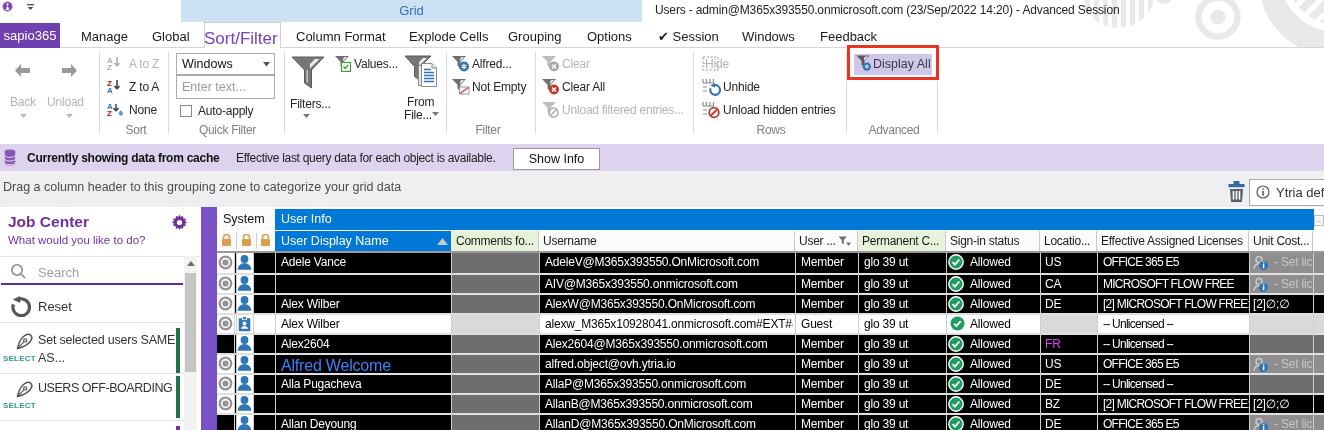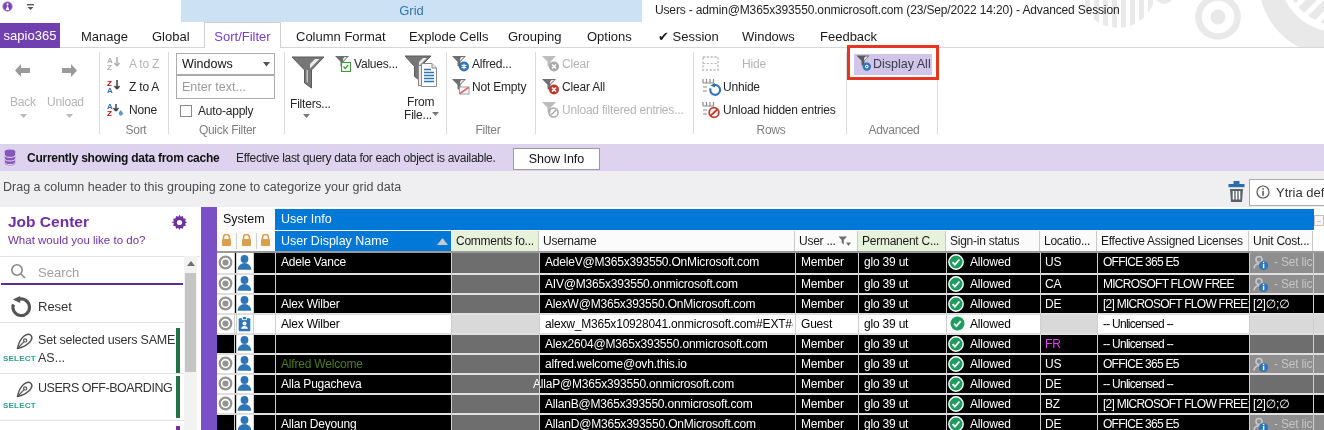--- a/index.html
+++ b/index.html
@@ -49,21 +49,21 @@
 <div class="ab" style="left:181px;top:0;width:461px;height:22px;background:#cde1f5"></div>
 <div class="t" style="left:181px;top:3px;width:461px;text-align:center;font-size:13px;color:#2e74b5">Grid</div>
 <div class="t" style="left:655px;top:3px;font-size:12px;letter-spacing:-0.15px;color:#1f1f1f">Users - admin@M365x393550.onmicrosoft.com (23/Sep/2022 14:20) - Advanced Session</div>
 
 <div class="ab" style="left:0;top:47px;width:1324px;height:1px;background:#d6d6d6"></div>
 <div class="ab" style="left:0;top:23px;width:60px;height:25px;background:#7040b0"></div>
 <div class="t" style="left:0;top:28px;width:60px;text-align:center;font-size:13px;color:#fff">sapio365</div>
 <div class="ab" style="left:204px;top:22px;width:77px;height:26px;background:#fff;border:1px solid #d0d0d0;border-bottom:none;box-sizing:border-box"></div>
 <div class="t" style="left:81px;top:29px;font-size:13px;color:#1a1a1a">Manage</div>
 <div class="t" style="left:152px;top:29px;font-size:13px;color:#1a1a1a">Global</div>
-<div class="t" style="left:204px;top:29px;width:77px;text-align:center;font-size:13px;color:#7540c0">Sort/Filter</div>
+<div class="t" style="left:204px;top:29px;width:77px;font-size:17px;color:#7540c0">Sort/Filter</div>
 <div class="t" style="left:296px;top:29px;font-size:13px;color:#1a1a1a">Column Format</div>
 <div class="t" style="left:409px;top:29px;font-size:13px;color:#1a1a1a">Explode Cells</div>
 <div class="t" style="left:508px;top:29px;font-size:13px;color:#1a1a1a">Grouping</div>
 <div class="t" style="left:587px;top:29px;font-size:13px;color:#1a1a1a">Options</div>
 <div class="t" style="left:658px;top:29px;font-size:13px;color:#1a1a1a">✔ Session</div>
 <div class="t" style="left:742px;top:29px;font-size:13px;color:#1a1a1a">Windows</div>
 <div class="t" style="left:820px;top:29px;font-size:13px;color:#1a1a1a">Feedback</div>
 
 <div class="sep" style="left:99px;top:52px;height:82px"></div>
 <div class="sep" style="left:168px;top:52px;height:82px"></div>
@@ -190,21 +190,21 @@
   <circle cx="12.5" cy="11.5" r="4.6" fill="none" stroke="#a9a9a9" stroke-width="1.5"></circle>
   <path d="M9.5 14.5 L15.5 8.5" stroke="#a9a9a9" stroke-width="1.5"></path>
 </svg>
 <div class="t dis" style="left:562px;top:103px;font-size:12px">Unload filtered entries...</div>
 <div class="glbl" style="left:440px;top:123px;width:96px">Filter</div>
 
 <svg class="ab" style="left:702px;top:56px;width:17px;height:15px" viewBox="0 0 17 15">
   <rect x="1" y="1" width="15" height="13" fill="none" stroke="#b9b9b9" stroke-width="1.4" stroke-dasharray="2.2 1.6"></rect>
   <path d="M1 7.5 H16" stroke="#b9b9b9" stroke-width="1.2" stroke-dasharray="2.2 1.6"></path>
 </svg>
-<div class="t dis" style="left:742px;top:57px;font-size:12px">Hide</div>
+<div class="t dis" style="left:705px;top:57px;font-size:12px">Hide</div>
 <svg class="ab" style="left:702px;top:78px;width:20px;height:18px" viewBox="0 0 20 18">
   <path d="M1 1 v4 M4.5 1 v4 M8 1 v4 M11.5 1 v4 M1 5 h11" stroke="#8a8a8a" stroke-width="1.2" fill="none"></path>
   <path d="M1 9 h4 M1 13 h4" stroke="#8a8a8a" stroke-width="1.2"></path>
   <path d="M12 7.2 A 4.9 4.9 0 1 1 8.6 10.3" fill="none" stroke="#2e74b5" stroke-width="2.1"></path>
   <path d="M13 5 L13 9.6 L8.3 7.5 Z" fill="#2e74b5"></path>
 </svg>
 <div class="t rlbl" style="left:723px;top:80px">Unhide</div>
 <svg class="ab" style="left:702px;top:101px;width:20px;height:18px" viewBox="0 0 20 18">
   <path d="M1 1 v4 M4.5 1 v4 M8 1 v4 M11.5 1 v4 M1 5 h11" stroke="#8a8a8a" stroke-width="1.2" fill="none"></path>
   <path d="M1 9 h4 M1 13 h4" stroke="#8a8a8a" stroke-width="1.2"></path>
@@ -485,20 +485,21 @@
 <div class="ab" style="left:0px;top:2px;width:17px;height:18px;background:#000"></div>
 <div class="ab" style="left:17px;top:2px;width:2px;height:18px;background:#000"></div>
 <div class="ab" style="left:19px;top:2px;width:17px;height:18px;background:#fff"></div>
 <div class="ab" style="left:36px;top:2px;width:22px;height:18px;background:#000"></div>
 <div class="ab" style="left:234px;top:2px;width:88px;height:18px;background:#6e6e6e"></div>
 <div class="ab" style="left:1032px;top:2px;width:75px;height:18px;background:#6e6e6e"></div>
 <svg class="ab" style="left:20px;top:3px;width:15px;height:15px" viewBox="0 0 15 15">
           <circle cx="7.5" cy="4" r="3.9" fill="#2e75b6"></circle>
           <path d="M0.6 14.8 a6.9 6.9 0 0 1 13.8 0 Z" fill="#2e75b6"></path>
         </svg>
+<div class="t" style="left:64px;top:4px;width:168px;overflow:hidden;font-size:12px;letter-spacing:-0.2px;color:#fff">Alex2604</div>
 <div class="t" style="left:328px;top:4px;width:248px;overflow:hidden;font-size:12px;letter-spacing:-0.2px;color:#fff">Alex2604@M365x393550.onmicrosoft.com</div>
 <div class="t" style="left:584px;top:4px;width:60px;overflow:hidden;font-size:12px;letter-spacing:-0.2px;color:#fff">Member</div>
 <div class="t" style="left:647px;top:4px;font-size:12px;letter-spacing:-0.2px;color:#fff">glo 39 ut</div>
 <svg class="ab" style="left:731px;top:3px;width:16px;height:16px" viewBox="0 0 16 16">
           <circle cx="8" cy="8" r="7.2" fill="#1f9d61" stroke="#fff" stroke-width="1.4"></circle>
           <path d="M4.6 8.2 l2.3 2.5 l4.5 -5.2" stroke="#fff" stroke-width="1.8" fill="none"></path>
         </svg>
 <div class="t" style="left:753px;top:4px;font-size:12px;letter-spacing:-0.2px;color:#fff">Allowed</div>
 <div class="t" style="left:828px;top:4px;font-size:12px;letter-spacing:-0.2px;color:#d946ef">FR</div>
 <div class="t" style="left:886px;top:4px;width:147px;overflow:hidden;font-size:12px;letter-spacing:-0.75px;color:#fff">-- Unlicensed --</div>
@@ -513,22 +514,22 @@
 <div class="ab" style="left:234px;top:2px;width:88px;height:18px;background:#6e6e6e"></div>
 <div class="ab" style="left:1032px;top:2px;width:75px;height:18px;background:#8e8e8e"></div>
 <svg class="ab" style="left:1px;top:3px;width:15px;height:15px" viewBox="0 0 15 15">
           <circle cx="7.5" cy="7.5" r="5.8" fill="none" stroke="#949494" stroke-width="2.2"></circle>
           <circle cx="7.5" cy="7.5" r="3.1" fill="#949494"></circle>
         </svg>
 <svg class="ab" style="left:20px;top:3px;width:15px;height:15px" viewBox="0 0 15 15">
           <circle cx="7.5" cy="4" r="3.9" fill="#2e75b6"></circle>
           <path d="M0.6 14.8 a6.9 6.9 0 0 1 13.8 0 Z" fill="#2e75b6"></path>
         </svg>
-<div class="t" style="left:64px;top:4px;width:168px;overflow:hidden;font-size:12px;letter-spacing:-0.2px;color:#4d7c0f">Alfred Welcome</div>
-<div class="t" style="left:328px;top:4px;width:248px;overflow:hidden;font-size:12px;letter-spacing:-0.2px;color:#fff">alfred.welcome@ovh.this.io</div>
+<div class="t" style="left:64px;top:4px;width:168px;overflow:hidden;font-size:16px;letter-spacing:-0.2px;color:#3b82f6">Alfred Welcome</div>
+<div class="t" style="left:328px;top:4px;width:248px;overflow:hidden;font-size:12px;letter-spacing:-0.2px;color:#fff">alfred.object@ovh.ytria.io</div>
 <div class="t" style="left:584px;top:4px;width:60px;overflow:hidden;font-size:12px;letter-spacing:-0.2px;color:#fff">Member</div>
 <div class="t" style="left:647px;top:4px;font-size:12px;letter-spacing:-0.2px;color:#fff">glo 39 ut</div>
 <svg class="ab" style="left:731px;top:3px;width:16px;height:16px" viewBox="0 0 16 16">
           <circle cx="8" cy="8" r="7.2" fill="#1f9d61" stroke="#fff" stroke-width="1.4"></circle>
           <path d="M4.6 8.2 l2.3 2.5 l4.5 -5.2" stroke="#fff" stroke-width="1.8" fill="none"></path>
         </svg>
 <div class="t" style="left:753px;top:4px;font-size:12px;letter-spacing:-0.2px;color:#fff">Allowed</div>
 <div class="t" style="left:828px;top:4px;font-size:12px;letter-spacing:-0.2px;color:#fff">US</div>
 <div class="t" style="left:886px;top:4px;width:147px;overflow:hidden;font-size:12px;letter-spacing:-0.75px;color:#fff">OFFICE 365 E5</div>
 <svg class="ab" style="left:1035px;top:4px;width:18px;height:16px" viewBox="0 0 18 16">
@@ -551,21 +552,21 @@
 <div class="ab" style="left:1032px;top:2px;width:75px;height:18px;background:#6e6e6e"></div>
 <svg class="ab" style="left:1px;top:3px;width:15px;height:15px" viewBox="0 0 15 15">
           <circle cx="7.5" cy="7.5" r="5.8" fill="none" stroke="#949494" stroke-width="2.2"></circle>
           <circle cx="7.5" cy="7.5" r="3.1" fill="#949494"></circle>
         </svg>
 <svg class="ab" style="left:20px;top:3px;width:15px;height:15px" viewBox="0 0 15 15">
           <circle cx="7.5" cy="4" r="3.9" fill="#2e75b6"></circle>
           <path d="M0.6 14.8 a6.9 6.9 0 0 1 13.8 0 Z" fill="#2e75b6"></path>
         </svg>
 <div class="t" style="left:64px;top:4px;width:168px;overflow:hidden;font-size:12px;letter-spacing:-0.2px;color:#fff">Alla Pugacheva</div>
-<div class="t" style="left:316px;top:4px;width:248px;overflow:hidden;font-size:12px;letter-spacing:-0.2px;color:#fff">AllaP@M365x393550.onmicrosoft.com</div>
+<div class="t" style="left:328px;top:4px;width:248px;overflow:hidden;font-size:12px;letter-spacing:-0.2px;color:#fff">AllaP@M365x393550.onmicrosoft.com</div>
 <div class="t" style="left:584px;top:4px;width:60px;overflow:hidden;font-size:12px;letter-spacing:-0.2px;color:#fff">Member</div>
 <div class="t" style="left:647px;top:4px;font-size:12px;letter-spacing:-0.2px;color:#fff">glo 39 ut</div>
 <svg class="ab" style="left:731px;top:3px;width:16px;height:16px" viewBox="0 0 16 16">
           <circle cx="8" cy="8" r="7.2" fill="#1f9d61" stroke="#fff" stroke-width="1.4"></circle>
           <path d="M4.6 8.2 l2.3 2.5 l4.5 -5.2" stroke="#fff" stroke-width="1.8" fill="none"></path>
         </svg>
 <div class="t" style="left:753px;top:4px;font-size:12px;letter-spacing:-0.2px;color:#fff">Allowed</div>
 <div class="t" style="left:828px;top:4px;font-size:12px;letter-spacing:-0.2px;color:#fff">DE</div>
 <div class="t" style="left:886px;top:4px;width:147px;overflow:hidden;font-size:12px;letter-spacing:-0.75px;color:#fff">-- Unlicensed --</div>
 </div>

